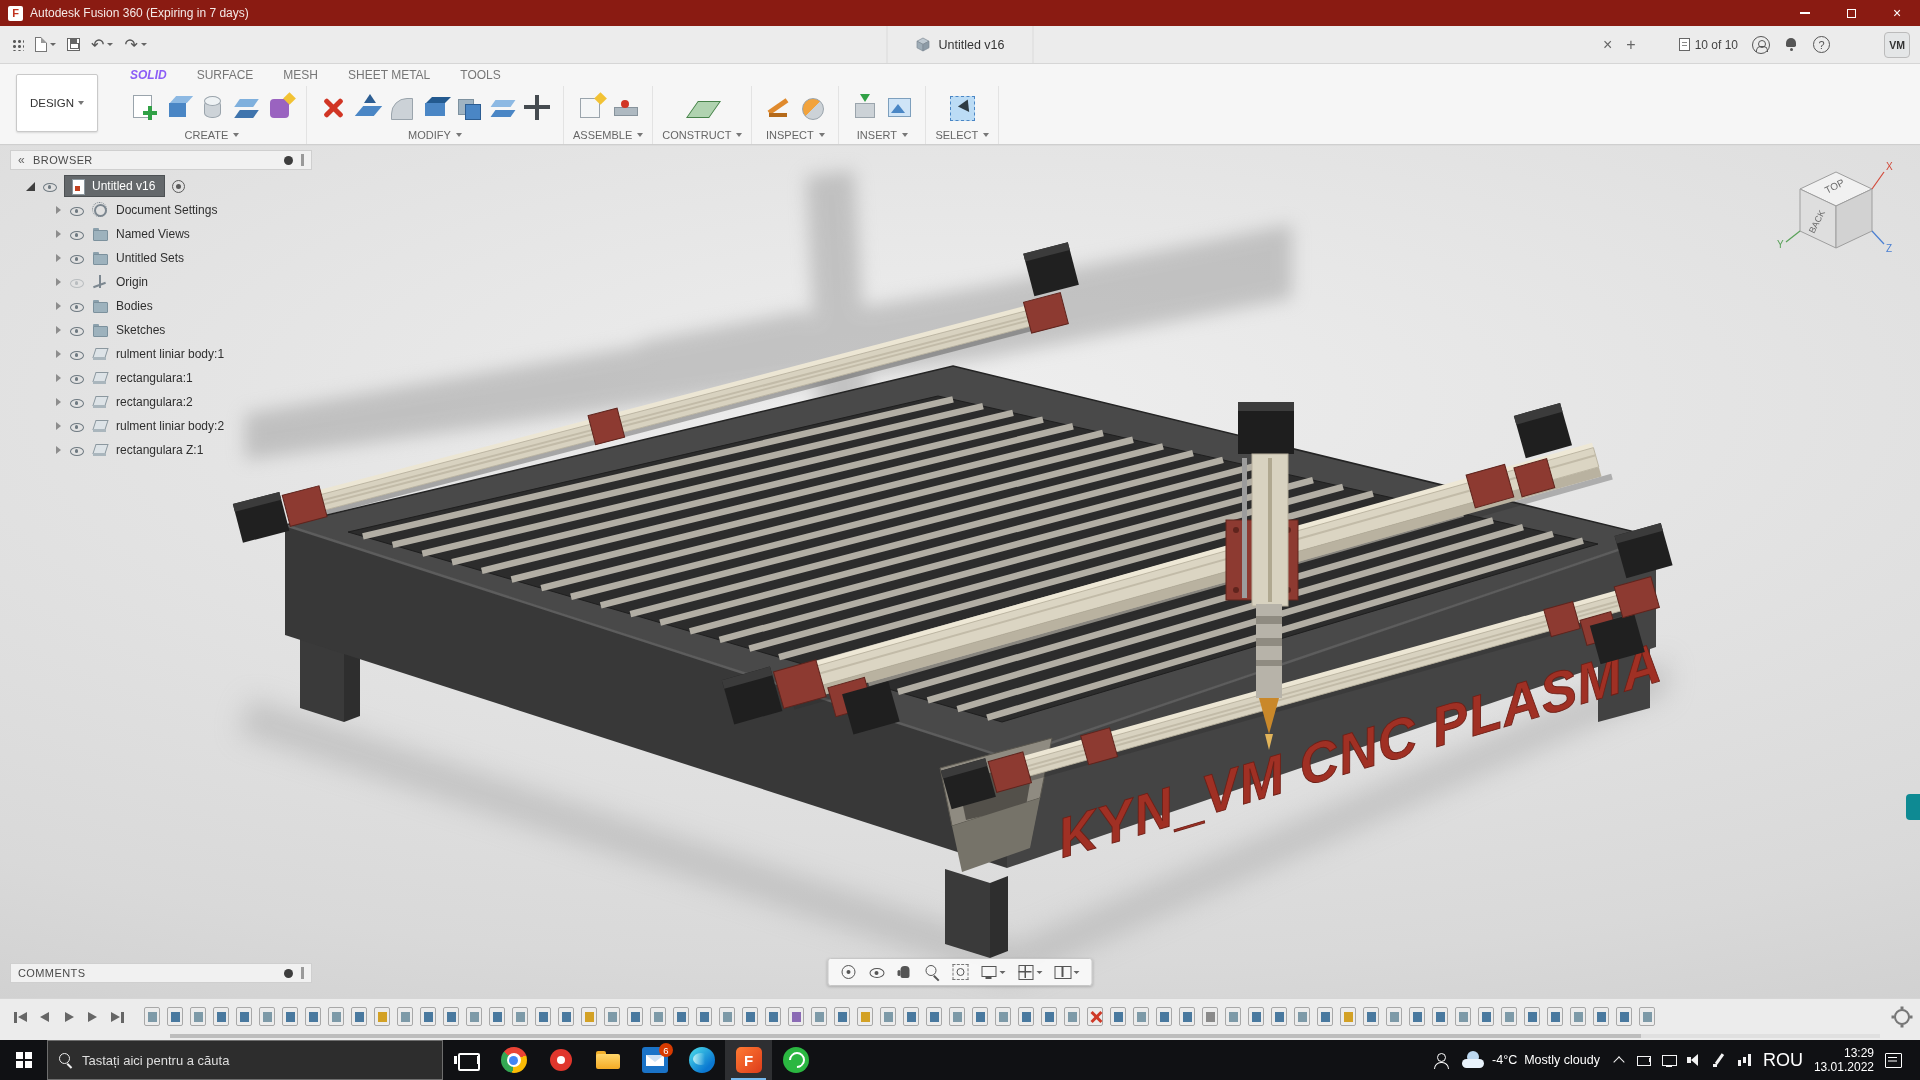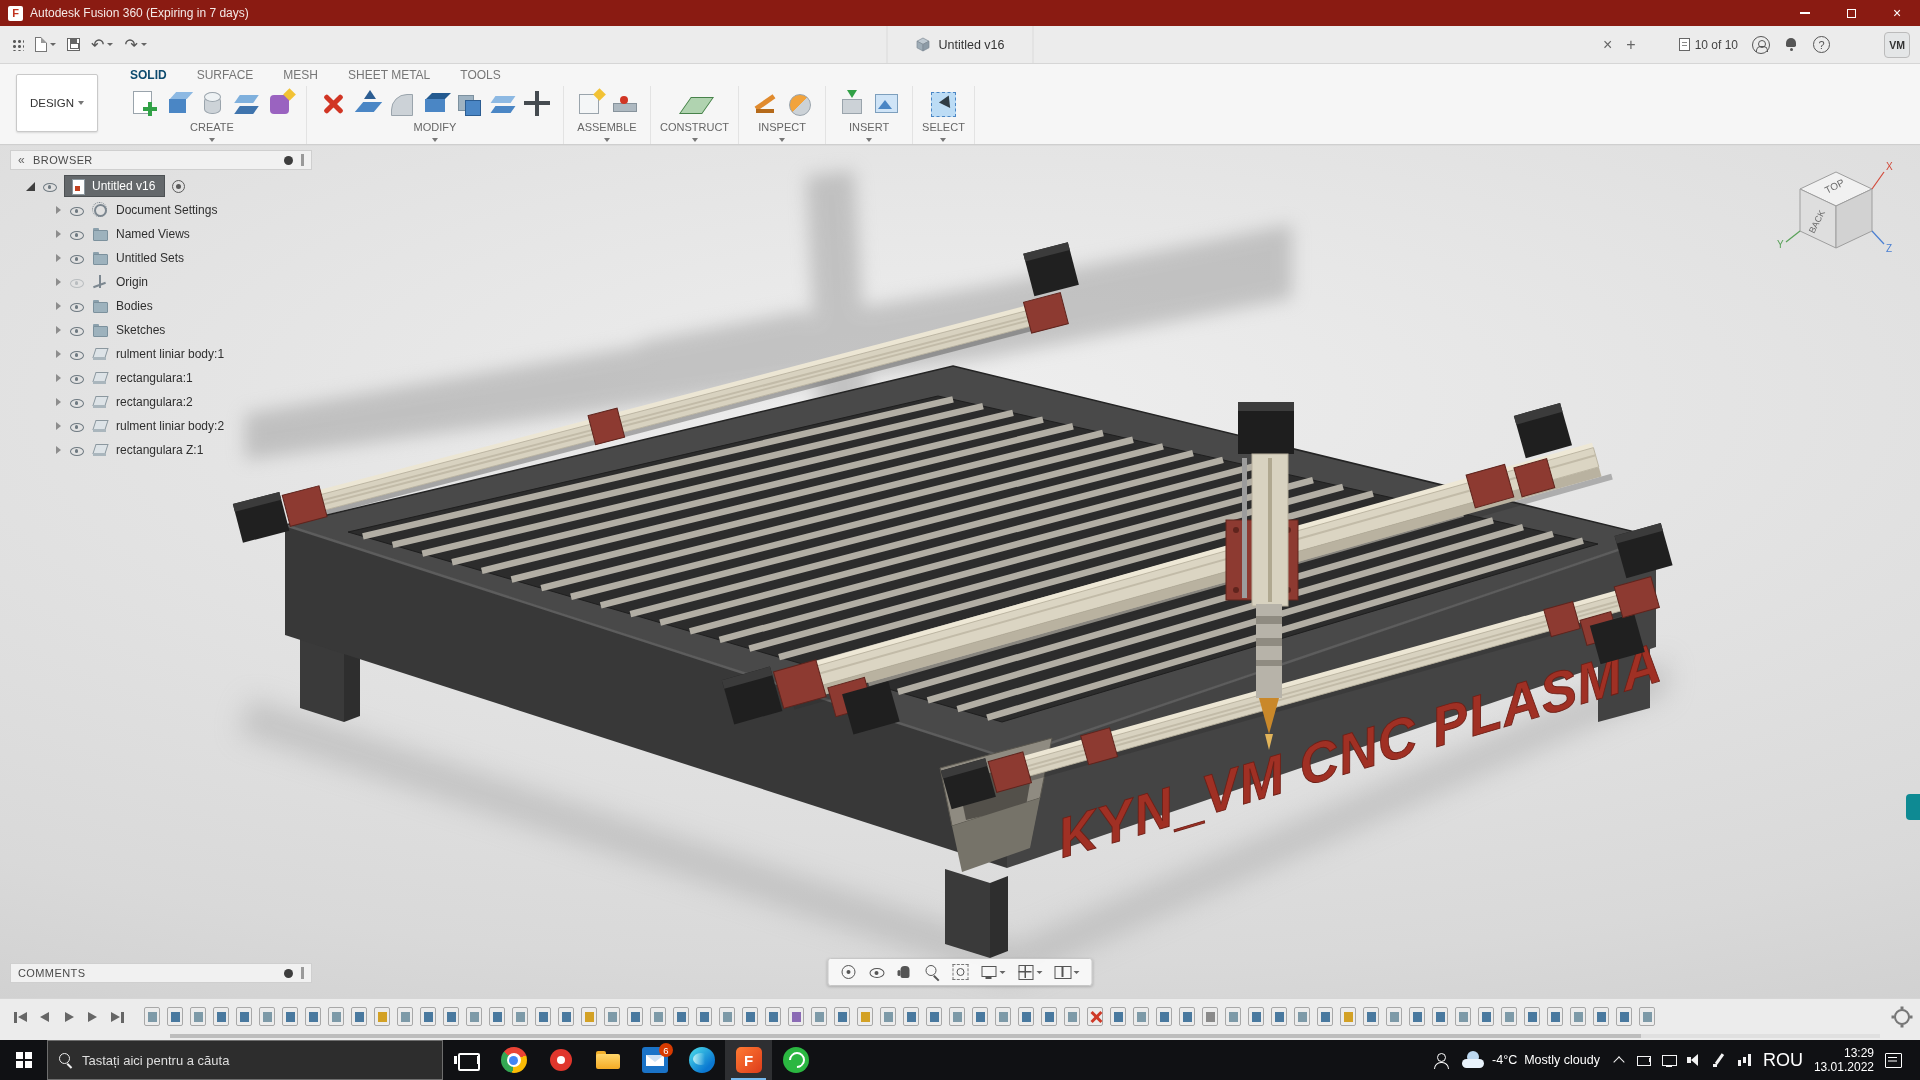--- a/index.html
+++ b/index.html
@@ -45,25 +45,25 @@
 .bell-ic::before{content:"";position:absolute;left:2px;top:1px;width:10px;height:9px;background:#555;border-radius:6px 6px 2px 2px;}
 .bell-ic::after{content:"";position:absolute;left:5.5px;bottom:1px;width:3px;height:3px;background:#555;border-radius:50%;}
 .help-ic{width:17px;height:17px;border:1.4px solid #555;border-radius:50%;color:#555;font-size:11px;display:flex;align-items:center;justify-content:center;}
 .avatar{width:26px;height:26px;border-radius:4px;background:#e4e6e7;border:1px solid #bbb;display:flex;align-items:center;justify-content:center;font-size:10.5px;font-weight:bold;color:#333;margin-left:40px;}
 
 
 .ribbon{position:absolute;top:64px;left:0;width:100%;height:81px;background:#f6f6f6;border-bottom:1px solid #cfcfcf;}
 .wsbtn{position:absolute;left:16px;top:10px;width:82px;height:58px;background:#fff;border:1px solid #c9c9c9;border-radius:2px;box-shadow:0 1px 2px rgba(0,0,0,.12);display:flex;align-items:center;justify-content:center;gap:4px;font-size:11.5px;color:#333;}
 .rtabs{position:absolute;left:130px;top:0;display:flex;gap:30px;align-items:center;height:22px;}
 .rtab{font-size:12px;color:#767676;}
-.rtab.active{color:#0c4a6e;font-weight:bold;}
+.rtab.active{color:#8b5cf6;font-weight:bold;font-style:italic;}
 .rgroups{position:absolute;left:118px;top:22px;bottom:0;display:flex;}
 .rgroup{display:flex;flex-direction:column;align-items:center;padding:1px 9px 3px;border-right:1px solid #e3e3e3;}
 .ricons{display:flex;align-items:center;flex:1;}
-.glabel{font-size:11px;color:#666;display:flex;align-items:center;gap:5px;flex-direction:column;}
+.glabel{font-size:11px;color:#666;display:flex;align-items:center;gap:5px;}
 .ri{width:30px;height:32px;margin:1px 2px;position:relative;flex:none;}
 .ri::before,.ri::after{content:"";position:absolute;}
 .ic-new-sketch::before{left:4px;top:3px;width:17px;height:21px;background:#fff;border:1px solid #9aa4ac;}
 .ic-new-sketch::after{left:14px;top:14px;width:14px;height:14px;background:linear-gradient(#31a146,#31a146) center/14px 4px no-repeat,linear-gradient(#31a146,#31a146) center/4px 14px no-repeat;}
 .ic-extrude::before{left:6px;top:11px;width:17px;height:14px;background:#4a86c5;}
 .ic-extrude::after{left:10px;top:4px;width:17px;height:7px;background:#8db9e3;transform:skewX(-42deg);}
 .ic-revolve::before{left:7px;top:8px;width:15px;height:16px;background:#cdd3d8;border:1px solid #9aa4ac;border-radius:8px/5px;}
 .ic-revolve::after{left:7px;top:4px;width:15px;height:8px;background:#eef2f4;border:1px solid #9aa4ac;border-radius:50%;}
 .ic-loft::before{left:6px;top:7px;width:19px;height:8px;background:#7fb0dd;transform:skewX(-35deg);}
 .ic-loft::after{left:6px;top:18px;width:19px;height:8px;background:#3f74ad;transform:skewX(-35deg);}

